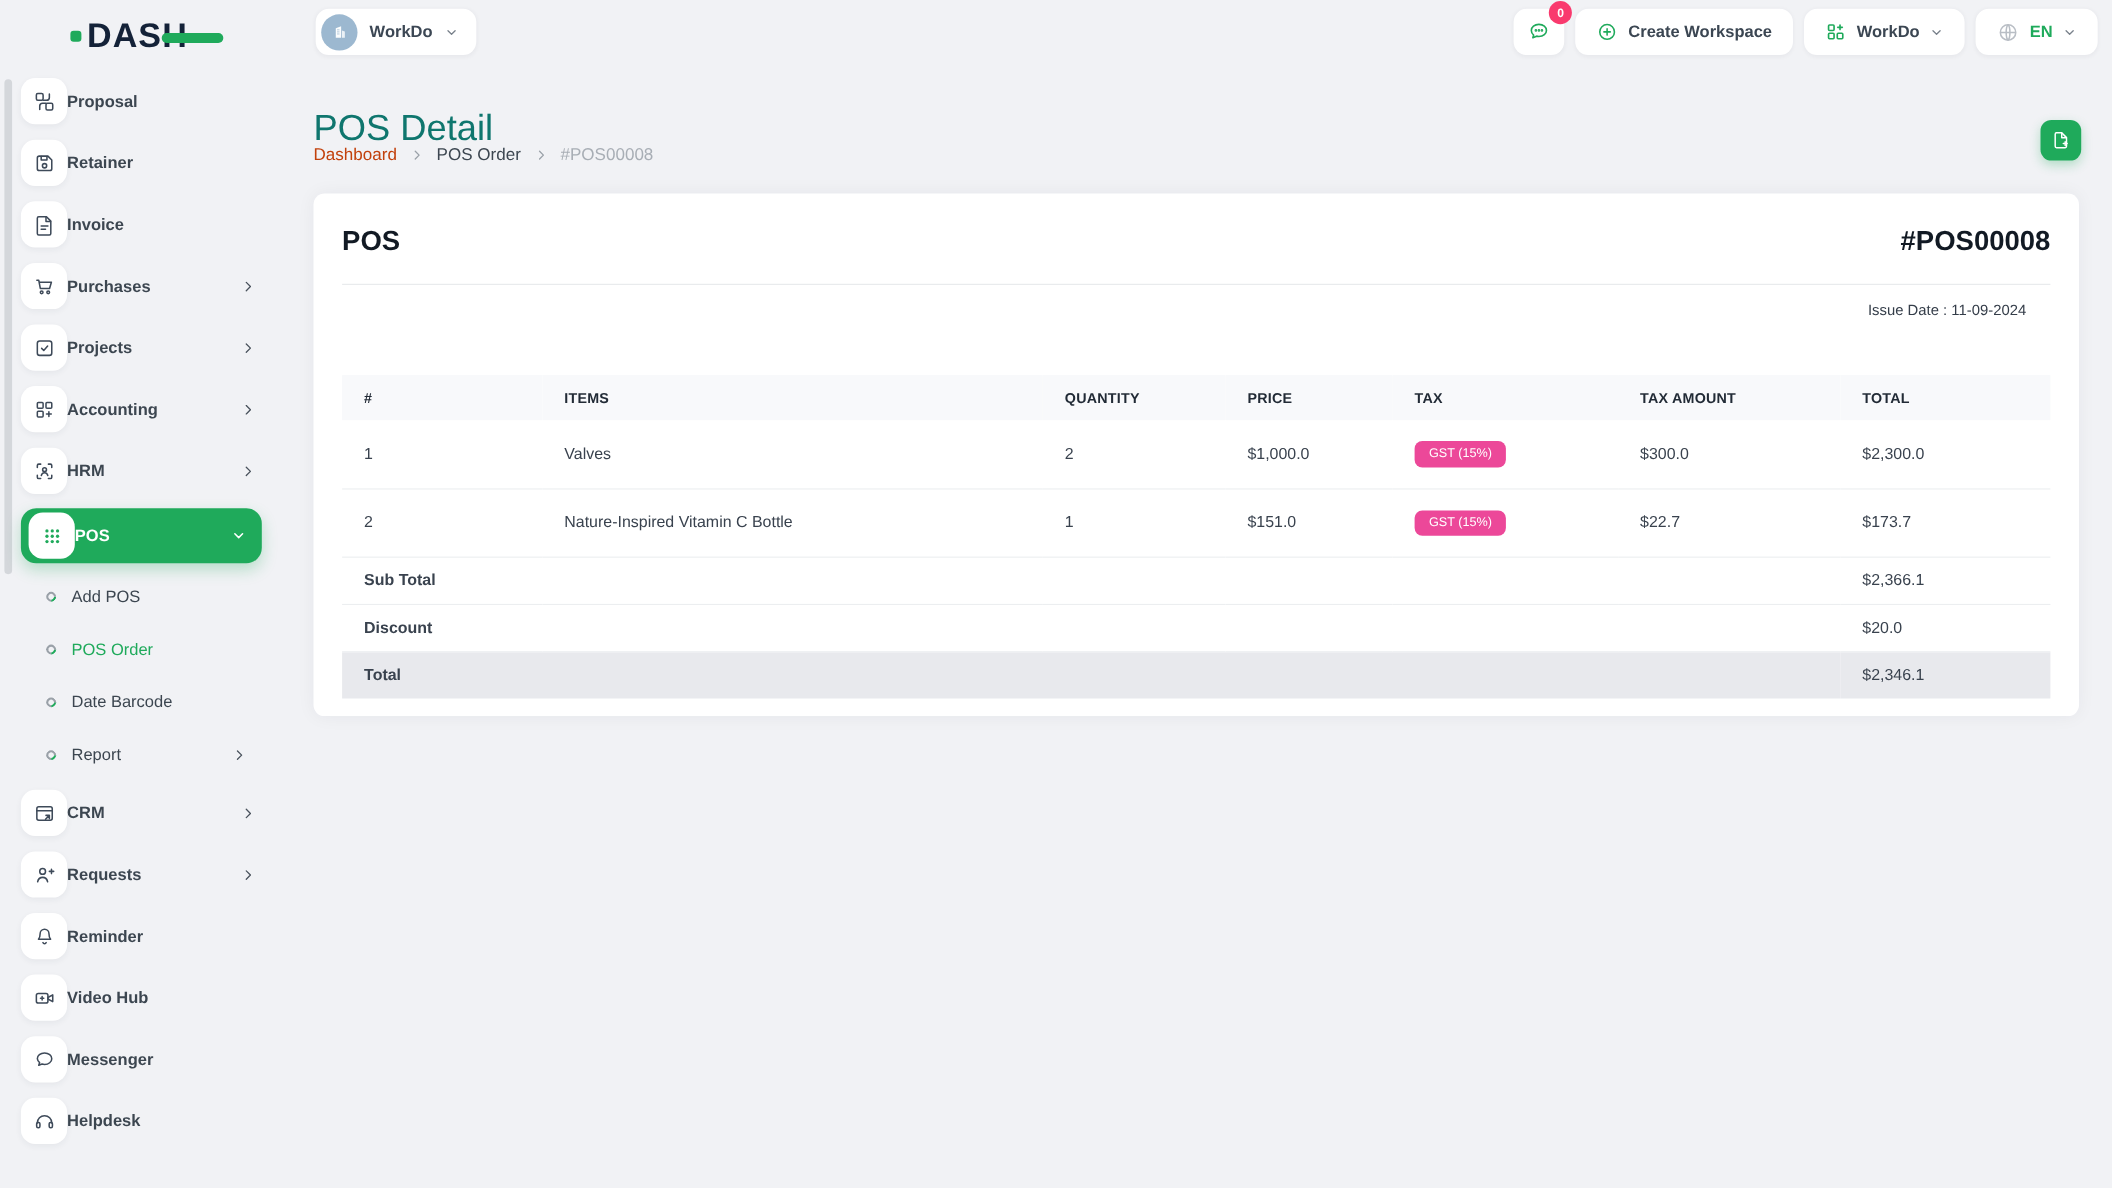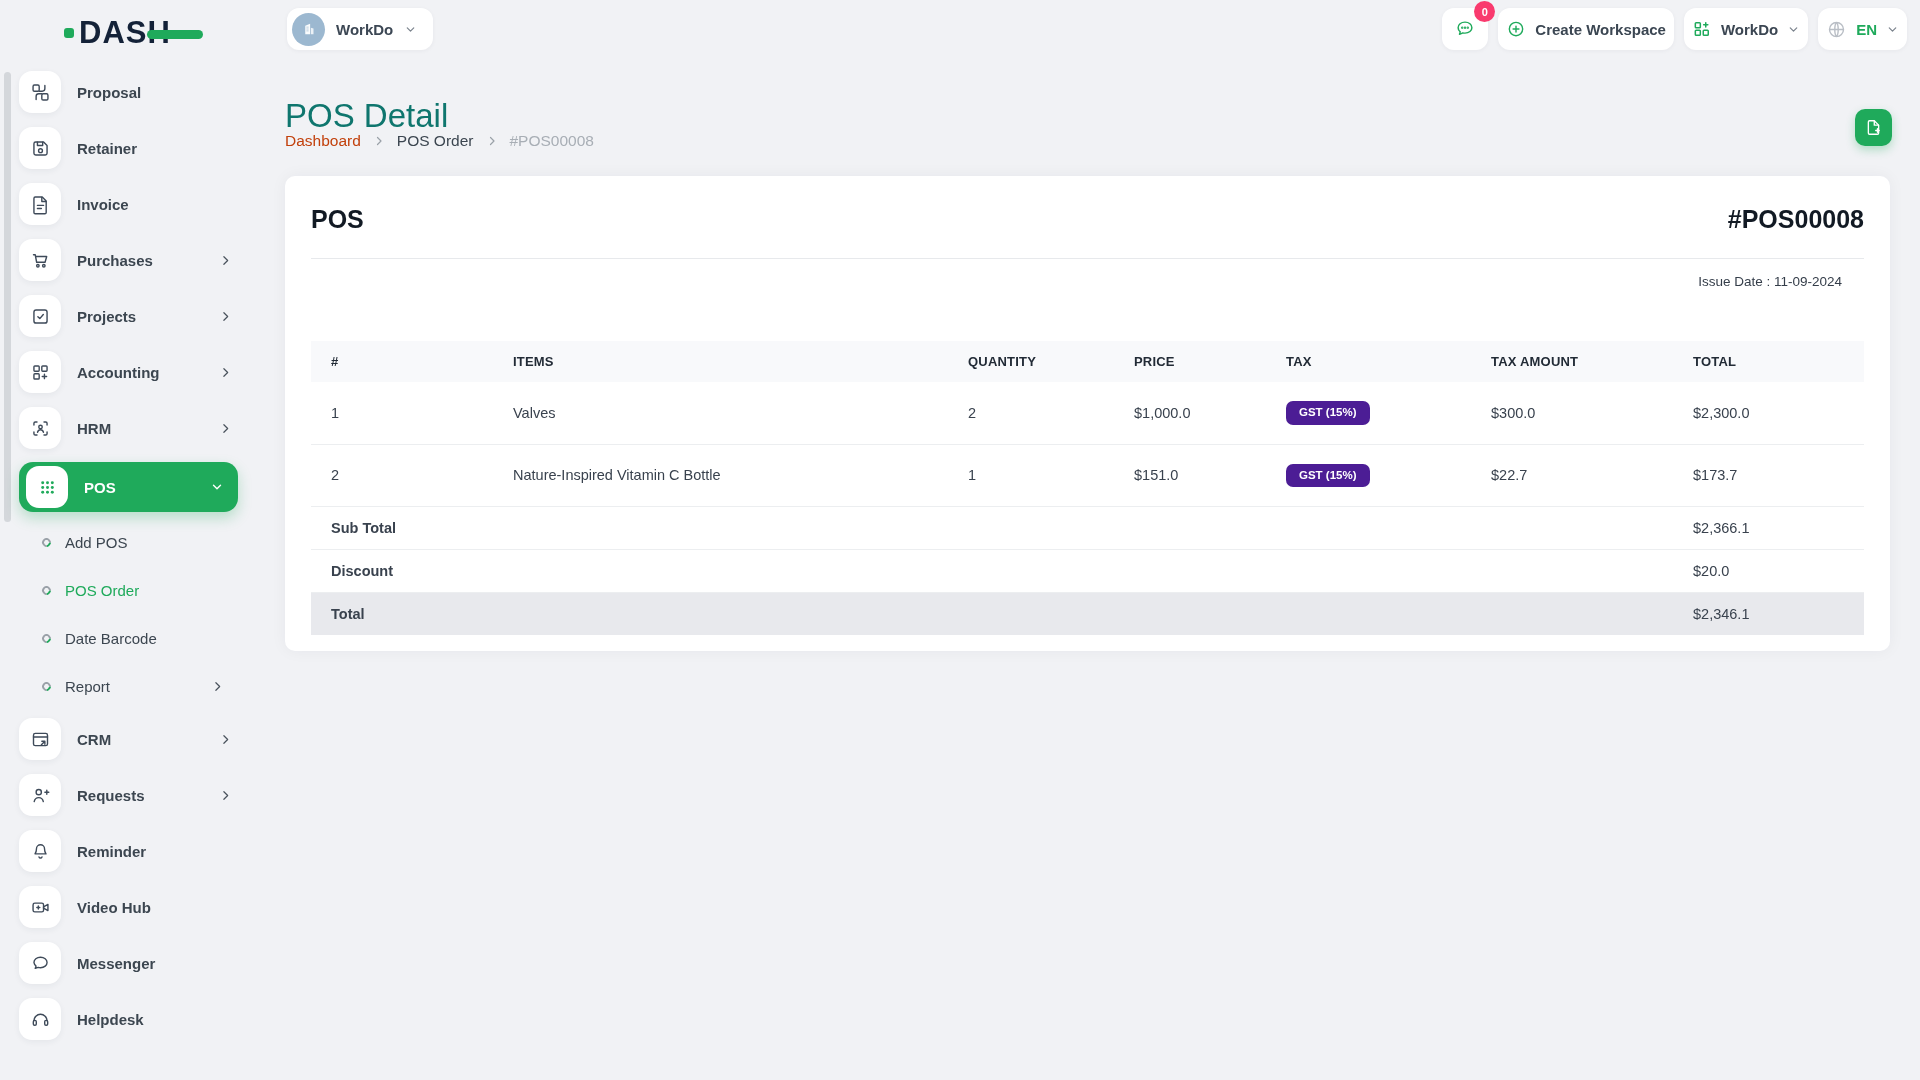--- a/index.html
+++ b/index.html
@@ -22,40 +22,40 @@
     position:absolute; left:287px; top:8px; height:42px; background:#fff; border-radius:12px;
     display:flex; align-items:center; gap:11px; padding:0 16px 0 5px; cursor:pointer;
     box-shadow:0 1px 4px rgba(30,40,60,.05);
   }
   .ws-avatar { width:33px; height:33px; border-radius:50%; background:#9cb8d0; display:flex; align-items:center; justify-content:center; }
   .ws-label { font-size:15px; font-weight:600; color:#3c4754; }
 
   .top-right { position:absolute; right:13px; top:8px; display:flex; gap:10px; align-items:flex-start; }
   .top-btn {
     height:42px; background:#fff; border-radius:12px; display:flex; align-items:center;
-    gap:9px; padding:0 8px; cursor:pointer; box-shadow:0 1px 4px rgba(30,40,60,.05);
+    gap:9px; padding:0 19px; cursor:pointer; box-shadow:0 1px 4px rgba(30,40,60,.05);
     font-size:15px; font-weight:600; color:#3b4652; position:relative;
   }
   .chat-btn { width:46px; justify-content:center; padding:0; }
   .count-badge {
     position:absolute; top:-7px; right:-7px; min-width:21px; height:21px; border-radius:11px;
     background:#f93a6e; color:#fff; font-size:11px; font-weight:700;
     display:flex; align-items:center; justify-content:center; padding:0 5px;
   }
   .lang-code { color:#1faa5b; font-weight:700; }
 
   
   .sidebar { position:absolute; left:0; top:58px; width:260px; bottom:0; padding-top:12px; overflow:hidden; }
   .sb-scrollbar { position:absolute; left:4px; top:72px; width:7px; height:450px; border-radius:4px; background:#d4d7db; cursor:pointer; }
   .nav-item { height:44px; margin:0 22px 12px 19px; display:flex; align-items:center; position:relative; cursor:pointer; }
   .nav-icon {
     width:42px; height:42px; min-width:42px; background:#fff; border-radius:13px;
     display:flex; align-items:center; justify-content:center; box-shadow:0 2px 6px rgba(40,50,60,.06);
   }
-  .nav-label { margin-left:16px; font-size:15px; font-weight:600; color:#3c4650; white-space:nowrap; }
+  .nav-label { font-size:15px; font-weight:600; color:#3c4650; white-space:nowrap; }
   .nav-chev { position:absolute; right:6px; display:flex; }
 
   .nav-item.active {
     background:#1faa5b; border-radius:14px; height:50px; padding-left:7px; margin-bottom:13px;
     box-shadow:0 6px 14px rgba(31,170,91,.28);
   }
   .nav-item.active .nav-label { color:#fff; font-weight:700; }
   .nav-item.active .nav-icon { box-shadow:none; }
 
   .sub-item { height:34px; margin:0 22px 14px 42px; display:flex; align-items:center; position:relative; cursor:pointer; }
@@ -97,21 +97,21 @@
   .pos-table th {
     background:#f8f9fb; text-align:left; font-size:13px; font-weight:700; color:#222b36;
     padding:13px 20px; letter-spacing:.2px;
   }
   .pos-table td { font-size:14.5px; color:#39424e; padding:19px 20px; }
   .pos-table tbody tr + tr td { border-top:1px solid #eceef0; }
   .pos-table .sum-row td { padding:13px 20px; }
   .sum-label { font-weight:700; color:#222b36;margin-top:16px; }
   .total-row td { background:#e8e9ed; }
   .tax-badge {
-    display:inline-block; background:#4c1d95; color:#fff; font-size:11.5px; font-weight:700;
+    display:inline-block; background:#ec4899; color:#fff; font-size:11.5px; font-weight:400;
     padding:6px 13px; border-radius:7px; line-height:1;
   }
   svg { display:block; }
 </style>
 </head>
 <body>
 
 <div id="app">
 
   <div class="logo">

